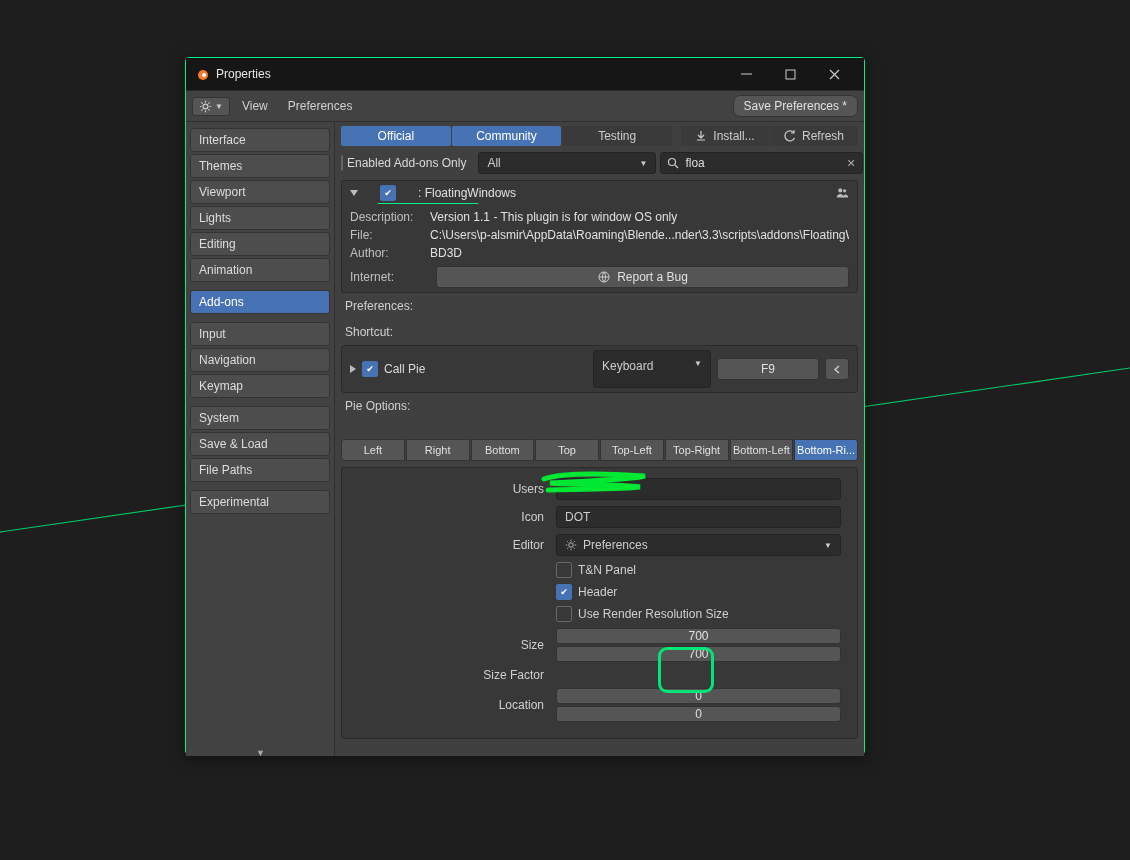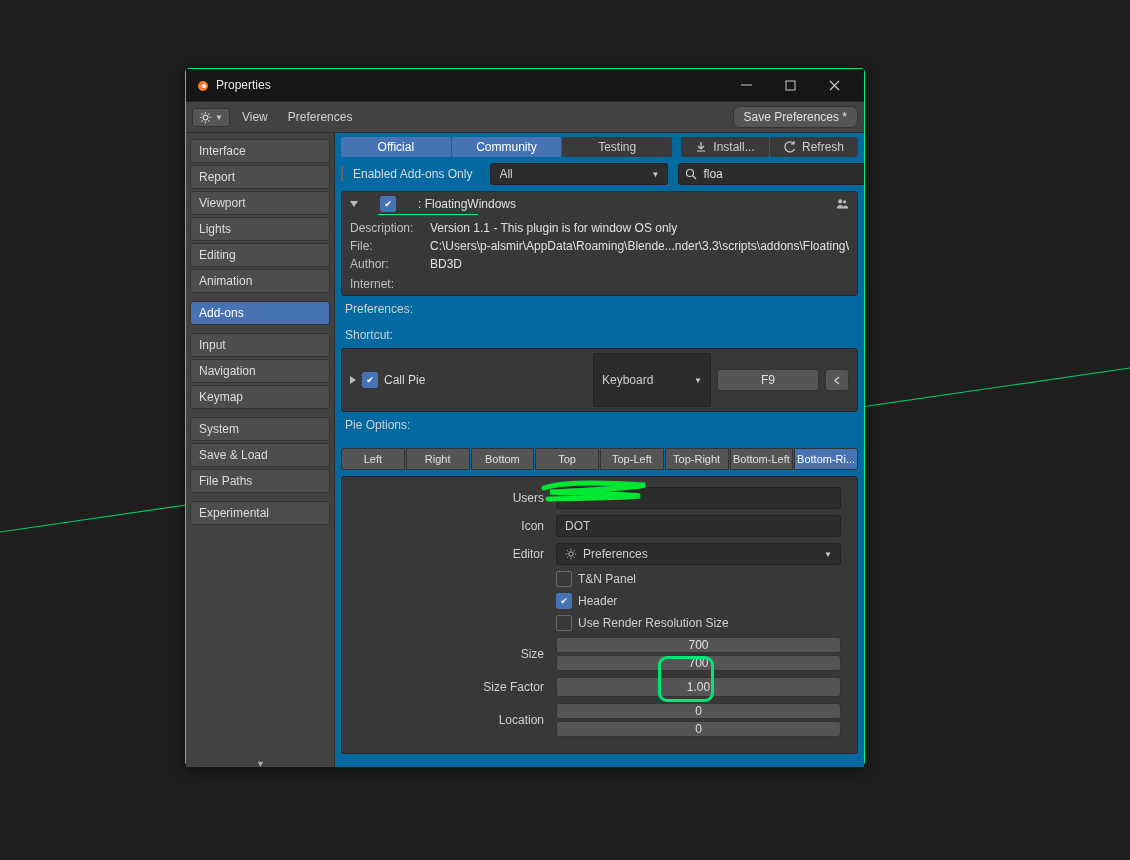--- a/index.html
+++ b/index.html
@@ -1,37 +1,37 @@
 <!DOCTYPE html>
 <html><head>
 <meta charset="utf-8">
 <style>
 html,body{margin:0;padding:0;width:1130px;height:860px;background:#1e1e1e;font-family:"Segoe UI",Arial,sans-serif;font-size:12px;color:#d9d9d9;overflow:hidden;position:relative}
 .diag-green{position:absolute;left:0;top:0;width:1130px;height:860px;pointer-events:none}
-.win{position:absolute;left:185px;top:68px;width:678px;height:696px;background:#161616;border:1px solid #00f083;border-radius:4px;box-shadow:0 4px 16px rgba(0,0,0,.5)}
+.win{position:absolute;left:185px;top:57px;width:678px;height:696px;background:#161616;border:1px solid #00f083;border-radius:4px;box-shadow:0 4px 16px rgba(0,0,0,.5)}
 .titlebar{height:32px;background:#161616;display:flex;align-items:center;padding:0 8px;border-bottom:1px solid #2a2a2a}
 .tb-logo{width:16px;height:16px;margin-right:6px}
 .tb-title{color:#e6e6e6;font-size:12px}
 .tb-spacer{flex:1}
 .tb-btn{width:44px;height:28px;display:flex;align-items:center;justify-content:center;color:#ccc}
 .menubar{height:30px;background:#424242;display:flex;align-items:center;padding:0 6px;border-bottom:1px solid #2f2f2f;gap:4px}
 .gear{background:#555;border:1px solid #333;border-radius:3px;padding:2px 6px;display:flex;align-items:center;gap:3px;color:#ccc}
 .menu-item{padding:2px 8px;color:#d0d0d0}
 .save-pref{margin-left:auto;background:#555;border:1px solid #333;border-radius:7px;padding:3px 10px;color:#e0e0e0}
 .body{display:flex;height:calc(100% - 62px)}
 .sidebar{width:140px;background:#424242;padding:6px 4px;display:flex;flex-direction:column;gap:2px;border-right:1px solid #2f2f2f}
 .sb-cat{background:#4d4d4d;border:1px solid #333;border-radius:3px;padding:4px 8px;color:#ddd;text-align:left}
 .sb-cat.active{background:#4772b3;color:#fff}
 .sb-gap{height:4px}
-.content{flex:1;background:#0369a1;padding:4px 6px;overflow:hidden;position:relative}
+.content{flex:1;background:#404040;padding:4px 6px;overflow:hidden;position:relative}
 .tabs-row{display:flex;gap:1px;margin-bottom:6px;align-items:center}
 .tab{flex:1;background:#3a3a3a;height:20px;display:flex;align-items:center;justify-content:center;color:#ccc;border-radius:2px}
 .tab.active{background:#4772b3;color:#fff}
 .install-btn,.refresh-btn{flex:1;background:#3a3a3a;height:20px;display:flex;align-items:center;justify-content:center;gap:6px;color:#ccc;border-radius:2px}
-.filter-row{display:flex;gap:10px;align-items:center;margin-bottom:6px}
+.filter-row{display:flex;gap:4px;align-items:center;margin-bottom:6px}
 .chk{width:14px;height:14px;border:1px solid #666;border-radius:2px;background:#383838;display:flex;align-items:center;justify-content:center}
 .chk.checked{background:#4772b3;border-color:#4772b3}
 .chk.checked::after{content:"✔";color:#fff;font-size:9px;line-height:1}
 .dd{flex:1;background:#2c2c2c;border:1px solid #232323;border-radius:3px;height:20px;display:flex;align-items:center;padding:0 8px;color:#ccc;position:relative}
 .dd .chevron{margin-left:auto}
 .search{flex:1;background:#2c2c2c;border:1px solid #232323;border-radius:3px;height:20px;display:flex;align-items:center;padding:0 6px;color:#ccc;gap:4px}
 .search input{flex:1;background:transparent;border:none;color:#ddd;font-size:12px;outline:none}
 .x-clear{color:#aaa;font-size:11px}
 .addon-panel{background:#383838;border:1px solid #2a2a2a;border-radius:3px;padding:0;}
 .addon-head{display:flex;align-items:center;gap:22px;padding:4px 8px}
@@ -42,24 +42,24 @@
 .people-icon{margin-left:auto;color:#bbb;font-size:13px}
 .meta{padding:2px 8px;display:flex}
 .meta-label{width:80px;color:#c0c0c0}
 .meta-val{flex:1;color:#e0e0e0}
 .internet-row{padding:4px 8px;display:flex;align-items:center;gap:6px}
 .internet-row .meta-label{width:80px}
 .round-btn{flex:1;background:#555;border:1px solid #333;border-radius:3px;height:20px;display:flex;align-items:center;justify-content:center;gap:6px;color:#e0e0e0}
 .icon-small{width:14px;height:14px;display:flex;align-items:center;justify-content:center;color:#ccc}
 .section-label{padding:6px 4px;color:#d0d0d0}
 .shortcut-box{background:#383838;border:1px solid #2a2a2a;border-radius:3px;padding:4px 8px;display:flex;align-items:center;gap:6px}
-.kbd-dd{width:100px;background:#2c2c2c;border:1px solid #232323;border-radius:3px;height:20px;display:flex;align-items:center;padding:16px 8px;color:#ccc}
+.kbd-dd{width:100px;background:#2c2c2c;border:1px solid #232323;border-radius:3px;height:20px;display:flex;align-items:flex-start;padding:8px 8px;color:#ccc}
 .key-field{width:100px;background:#555;border:1px solid #333;border-radius:3px;height:20px;display:flex;align-items:center;justify-content:center;color:#e0e0e0}
 .back-btn{width:22px;height:20px;background:#555;border:1px solid #333;border-radius:3px;display:flex;align-items:center;justify-content:center;color:#ccc}
-.pie-tabs{display:flex;gap:1px;margin-top:10px}
+.pie-tabs{display:flex;gap:1px;margin-top:20px}
 .pt{flex:1;background:#555;border:1px solid #333;height:20px;display:flex;align-items:center;justify-content:center;color:#e0e0e0;font-size:11px;overflow:hidden;white-space:nowrap}
 .pt.active{background:#4772b3;color:#fff}
 .pt:first-child{border-radius:3px 0 0 3px}
 .pt:last-child{border-radius:0 3px 3px 0}
 .form{background:#383838;border:1px solid #2a2a2a;border-radius:3px;margin-top:6px;padding:10px 16px}
 .frow{display:flex;align-items:center;margin-bottom:6px;gap:6px}
 .flabel{width:186px;text-align:right;color:#d0d0d0;padding-right:6px}
 .finput{flex:1;background:#2c2c2c;border:1px solid #232323;border-radius:3px;height:20px;display:flex;align-items:center;padding:0 8px;color:#ccc}
 .finput.dark{background:#2c2c2c}
 .num-field{flex:1;background:#555;border:1px solid #333;border-radius:3px;height:18px;display:flex;align-items:center;justify-content:center;color:#e0e0e0}
@@ -115,21 +115,21 @@
     </div>
     <div class="menu-item">View</div>
     <div class="menu-item">Preferences</div>
     <div class="save-pref">Save Preferences *</div>
   </div>
 
   <div class="body">
     <div class="sidebar" id="sidebar" style="position:relative">
       <span class="sidebar-scroll-tri">▼</span>
     <div class="sb-cat">Interface</div>
-        <div class="sb-cat">Report</div>
+        <div class="sb-cat">Themes</div>
         <div class="sb-cat">Viewport</div>
         <div class="sb-cat">Lights</div>
         <div class="sb-cat">Editing</div>
         <div class="sb-cat">Animation</div>
         <div class="sb-gap"></div>
         <div class="sb-cat active">Add-ons</div>
         <div class="sb-gap"></div>
         <div class="sb-cat">Input</div>
         <div class="sb-cat">Navigation</div>
         <div class="sb-cat">Keymap</div>
@@ -203,20 +203,29 @@
         <div class="meta">
             <span class="meta-label">File:</span>
             <span class="meta-val" style="white-space:nowrap;overflow:hidden">C:\Users\p-alsmir\AppData\Roaming\Blende...nder\3.3\scripts\addons\FloatingWindows.p</span>
           </div>
         <div class="meta">
             <span class="meta-label">Author:</span>
             <span class="meta-val">BD3D</span>
           </div>
         <div class="internet-row">
           <span class="meta-label">Internet:</span>
+          <div class="round-btn">
+            <span class="icon-small">
+                <svg width="12" height="12" viewBox="0 0 12 12">
+                  <circle cx="6" cy="6" r="5" fill="none" stroke="#ccc"></circle>
+                  <path d="M1 6h10M6 1c2 2 2 8 0 10M6 1c-2 2-2 8 0 10" stroke="#ccc" fill="none"></path>
+                </svg>
+              </span>
+            <span>Report a Bug</span>
+          </div>
         </div>
       </div>
 
       <div class="section-label">Preferences:</div>
       <div class="section-label">Shortcut:</div>
 
       <div class="shortcut-box">
         <div class="tri closed"></div>
         <div class="chk checked"></div>
         <span>Call Pie</span>
@@ -290,21 +299,20 @@
         <div class="frow">
           <div class="flabel">Size</div>
           <div class="stack">
             <div class="num-field">700</div>
             <div class="num-field">700</div>
           </div>
         </div>
         <div class="green-circle" style="left:316px;top:179px;width:50px;height:40px"></div>
         <div class="frow">
           <div class="flabel">Size Factor</div>
-          <div class="num-field">1.00</div>
         </div>
         <div class="frow">
           <div class="flabel">Location</div>
           <div class="stack">
             <div class="num-field">0</div>
             <div class="num-field">0</div>
           </div>
         </div>
       </div>
 

